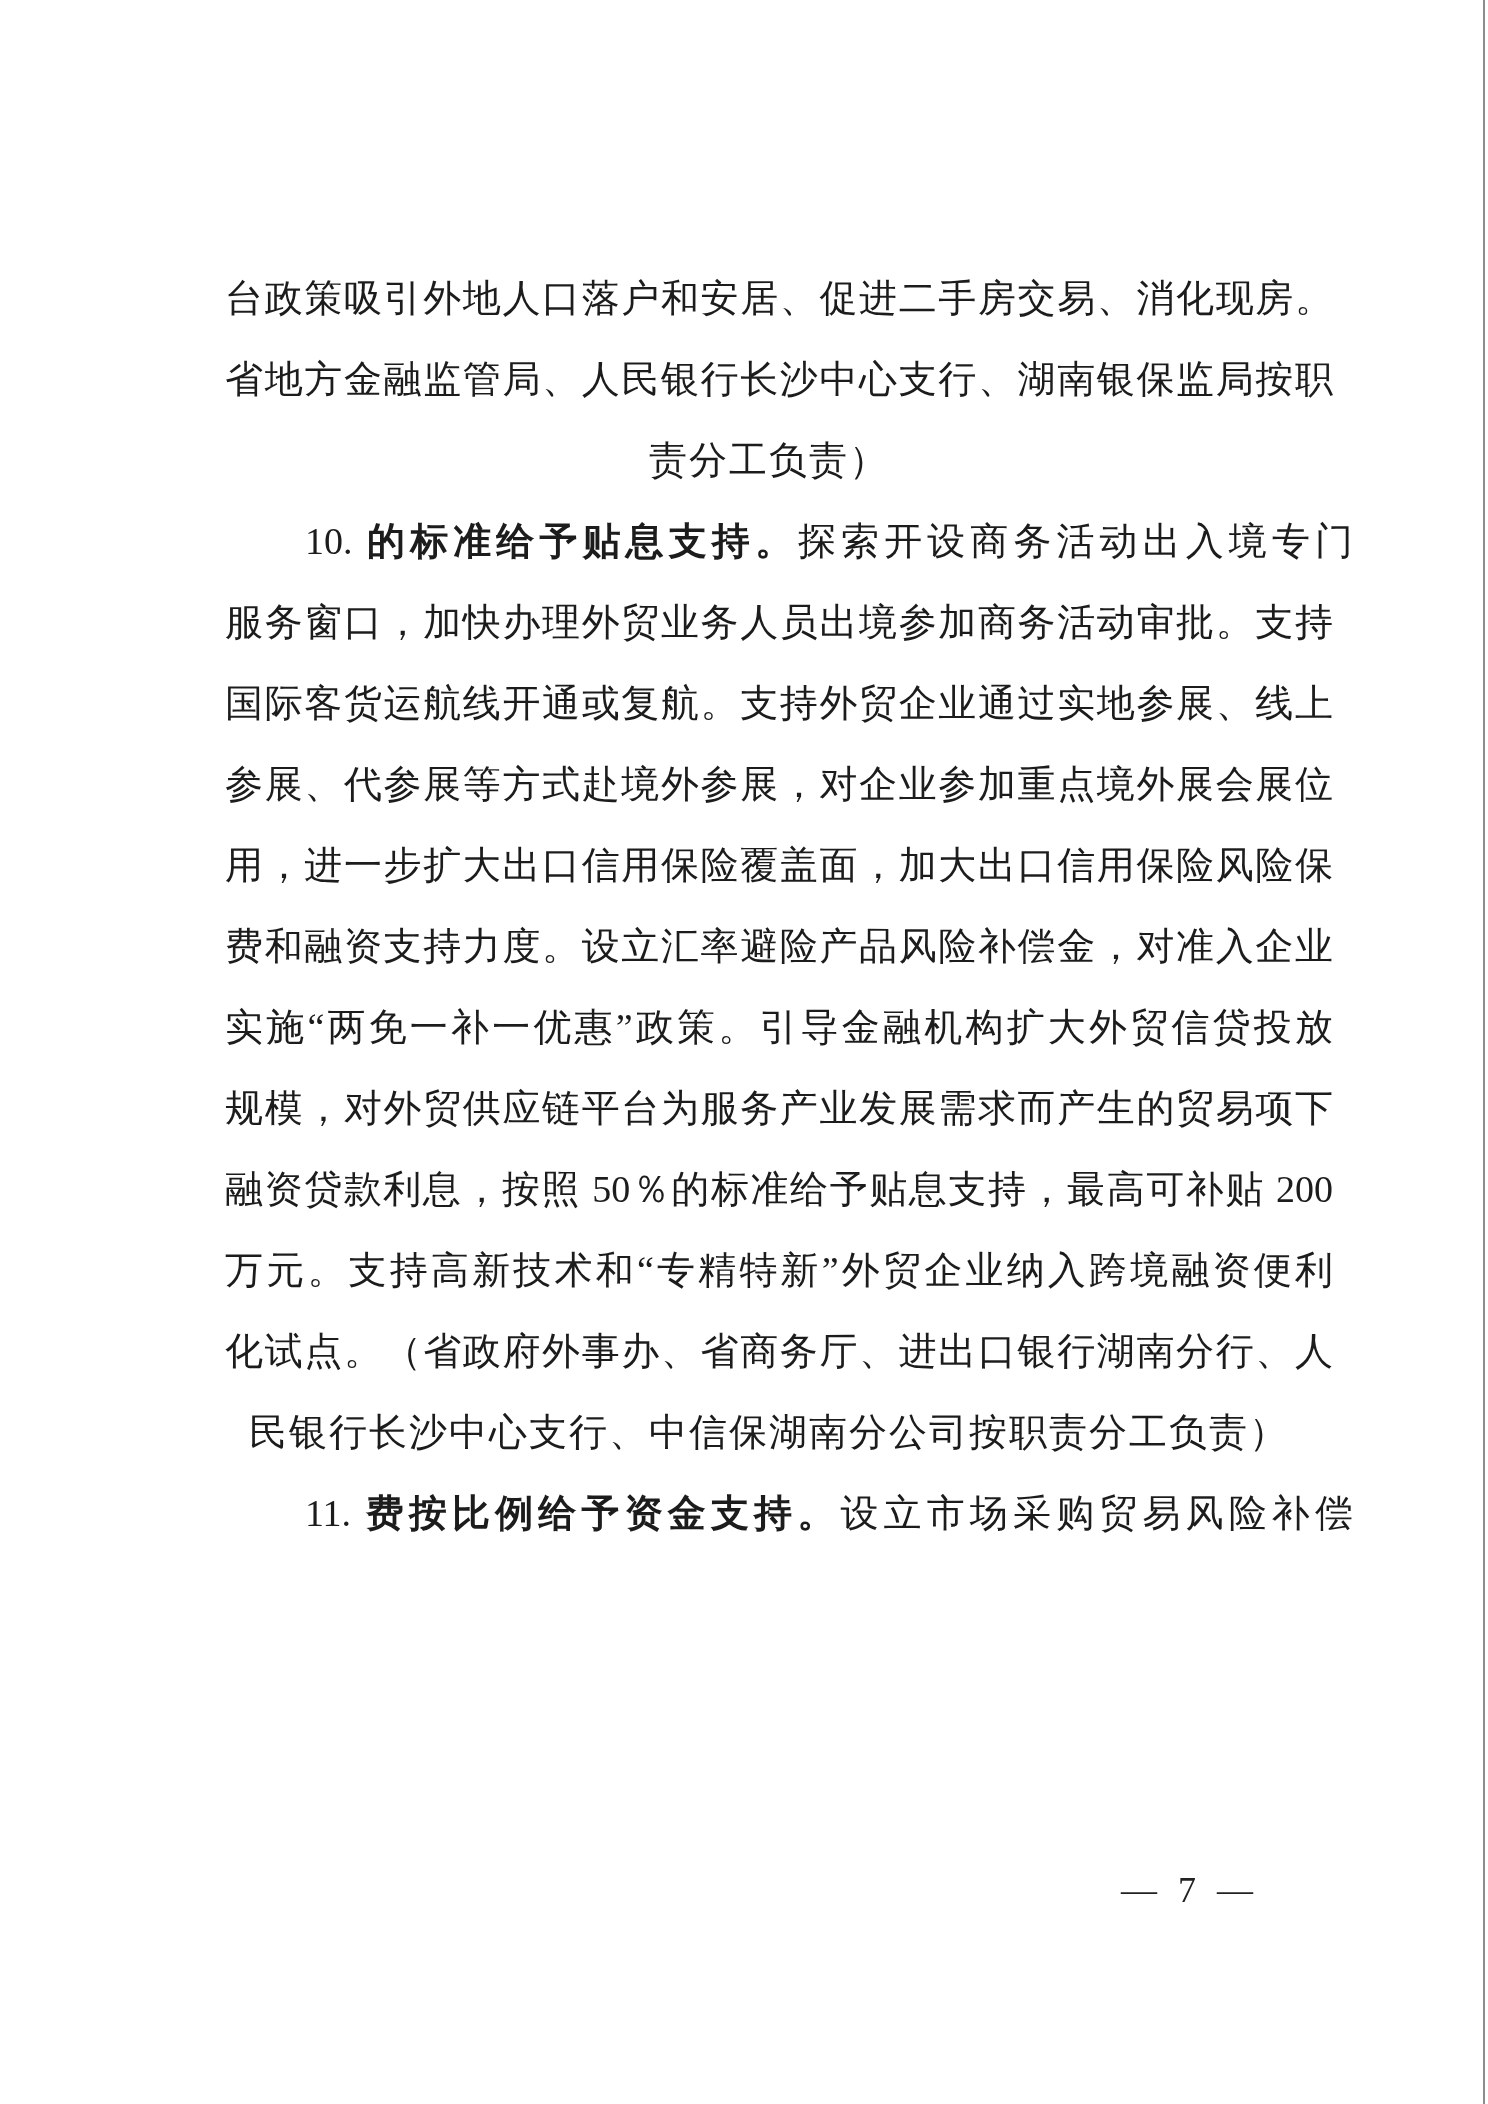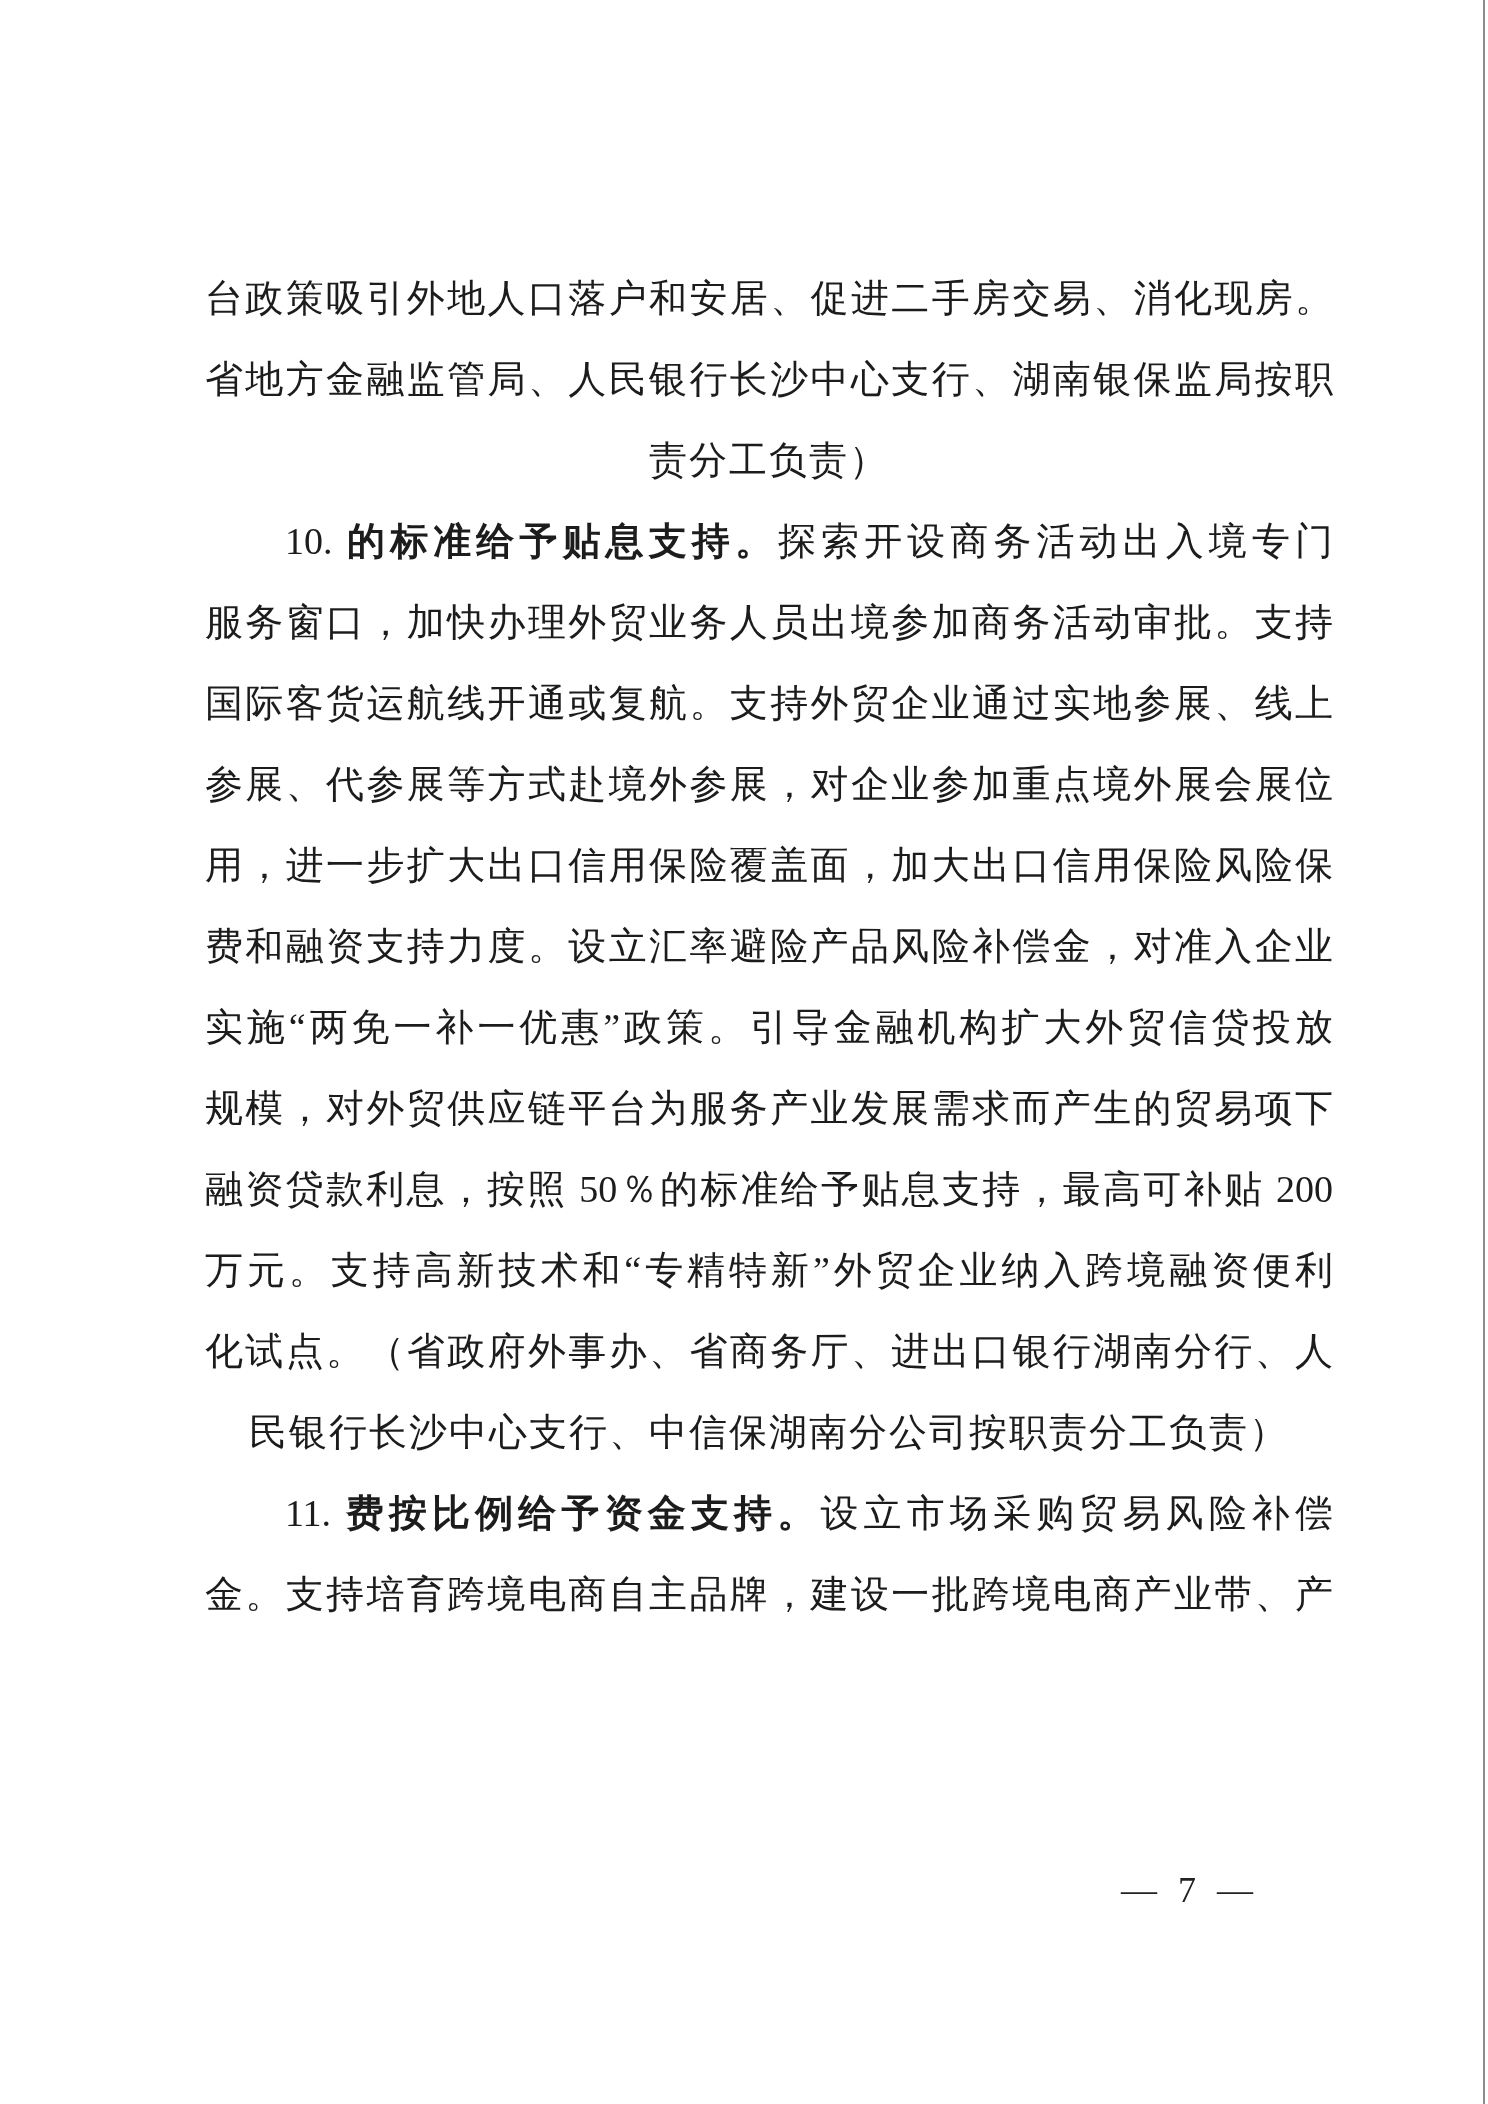--- a/index.html
+++ b/index.html
@@ -29,20 +29,21 @@
     letter-spacing: 2px;
     white-space: nowrap;
     text-align: center;
   }
   .line.justify {
     white-space: normal;
     text-align: justify;
     text-align-last: justify;
     text-justify: inter-character;
     letter-spacing: 0;
+    margin-left: 20px;
   }
   .line.indent {
     padding-left: 80px;
   }
   .line.justify.indent {
     width: 1048px;
   }
   .seg { color: inherit; }
   .seg.bold {
     font-weight: 700;
@@ -83,17 +84,16 @@
       <div class="line justify"><span class="seg">参展、代参展等方式赴境外参展，对企业参加重点境外展会展位</span></div>
       <div class="line justify"><span class="seg">用，进一步扩大出口信用保险覆盖面，加大出口信用保险风险保</span></div>
       <div class="line justify"><span class="seg">费和融资支持力度。设立汇率避险产品风险补偿金，对准入企业</span></div>
       <div class="line justify"><span class="seg">实施“两免一补一优惠”政策。引导金融机构扩大外贸信贷投放</span></div>
       <div class="line justify"><span class="seg">规模，对外贸供应链平台为服务产业发展需求而产生的贸易项下</span></div>
       <div class="line justify"><span class="seg">融资贷款利息，按照 50％的标准给予贴息支持，最高可补贴 200</span></div>
       <div class="line justify"><span class="seg">万元。支持高新技术和“专精特新”外贸企业纳入跨境融资便利</span></div>
       <div class="line justify"><span class="seg">化试点。（省政府外事办、省商务厅、进出口银行湖南分行、人</span></div>
       <div class="line"><span class="seg">民银行长沙中心支行、中信保湖南分公司按职责分工负责）</span></div>
       <div class="line justify indent"><span class="seg">11. </span><span class="seg bold">费按比例给予资金支持。</span><span class="seg">设立市场采购贸易风险补偿</span></div>
-      <div class="line justify"><span class="seg">金。支持培育跨境电商自主品牌，建设一批跨境电商产业带、产</span></div>
     </div>
   <div class="page-number">— 7 —</div>
   <div class="scan-edge"></div>
 </div>
 
 </body></html>

